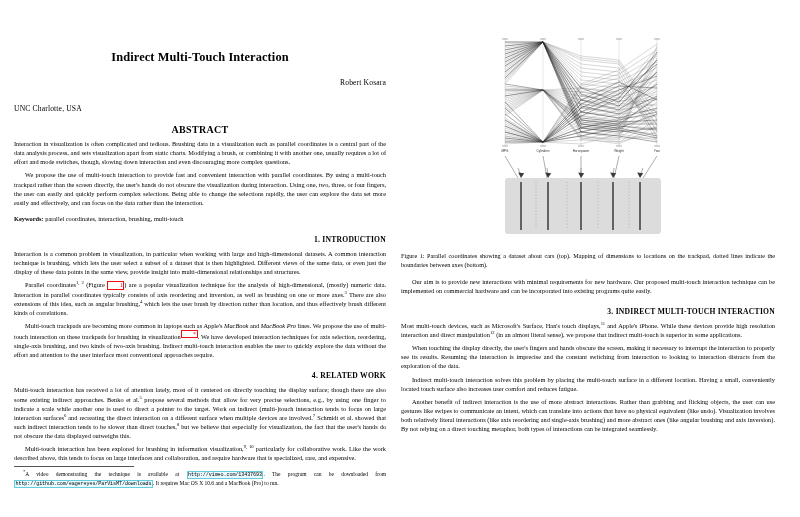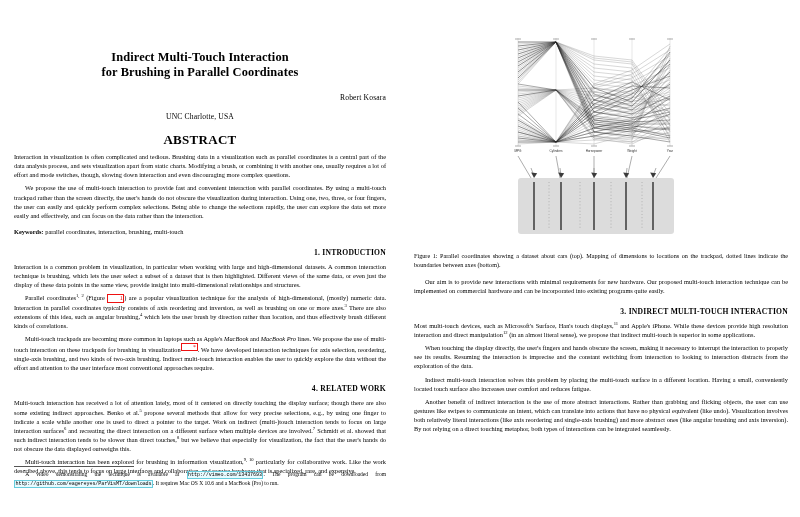--- a/index.html
+++ b/index.html
@@ -24,21 +24,21 @@
   
   .col-left {
     position: absolute;
     left: 14px;
     top: 28px;
     width: 372px;
     height: 480px;
   }
   .col-right {
     position: absolute;
-    left: 414px;
+    left: 401px;
     top: 28px;
     width: 374px;
     height: 480px;
   }
 
   
   .title {
     text-align: center;
     font-weight: bold;
     font-size: 12.4px;
@@ -46,37 +46,36 @@
     letter-spacing: 0.1px;
     margin: 22px 0 0 0;
   }
   .author {
     text-align: right;
     font-size: 7.6px;
     margin-top: 13px;
     letter-spacing: 0.15px;
   }
   .affil {
-    text-align: center;
     font-size: 7.6px;
-    margin-top: 10px;
+    margin-top: 17px;
     letter-spacing: 0.15px;
   }
 
   
   h2.sec {
     text-align: right;
     font-size: 7.6px;
     font-weight: bold;
     letter-spacing: 0.25px;
     margin: 12px 0 5px 0;
   }
   h2.abs-head {
     text-align: center;
-    font-size: 13px;
+    font-size: 10px;
     font-weight: bold;
     letter-spacing: 0.3px;
     margin: 11px 0 4px 0;
   }
 
   
   p.body {
     font-size: 6.35px;
     line-height: 9.1px;
     text-align: justify;
@@ -179,21 +178,20 @@
 </style>
 </head>
 <body>
 
 <div class="page">
 
   <div class="col-left">
 
     <div class="title">
       <div>Indirect Multi-Touch Interaction</div>
-      <div>for Brushing in Parallel Coordinates</div>
     </div>
 
     <div class="author">Robert Kosara</div>
     <div class="affil">UNC Charlotte, USA</div>
 
     <h2 class="abs-head">ABSTRACT</h2>
 
     <p class="abs">Interaction in visualization is often complicated and tedious. Brushing data in a visualization such as parallel coordinates is a central part of the data analysis process, and sets visualization apart from static charts. Modifying a brush, or combining it with another one, usually requires a lot of effort and mode switches, though, slowing down interaction and even discouraging more complex questions.</p>
     <p class="abs indent">We propose the use of multi-touch interaction to provide fast and convenient interaction with parallel coordinates. By using a multi-touch trackpad rather than the screen directly, the user's hands do not obscure the visualization during interaction. Using one, two, three, or four fingers, the user can easily and quickly perform complex selections. Being able to change the selections rapidly, the user can explore the data set more easily and effectively, and can focus on the data rather than the interaction.</p>
 

